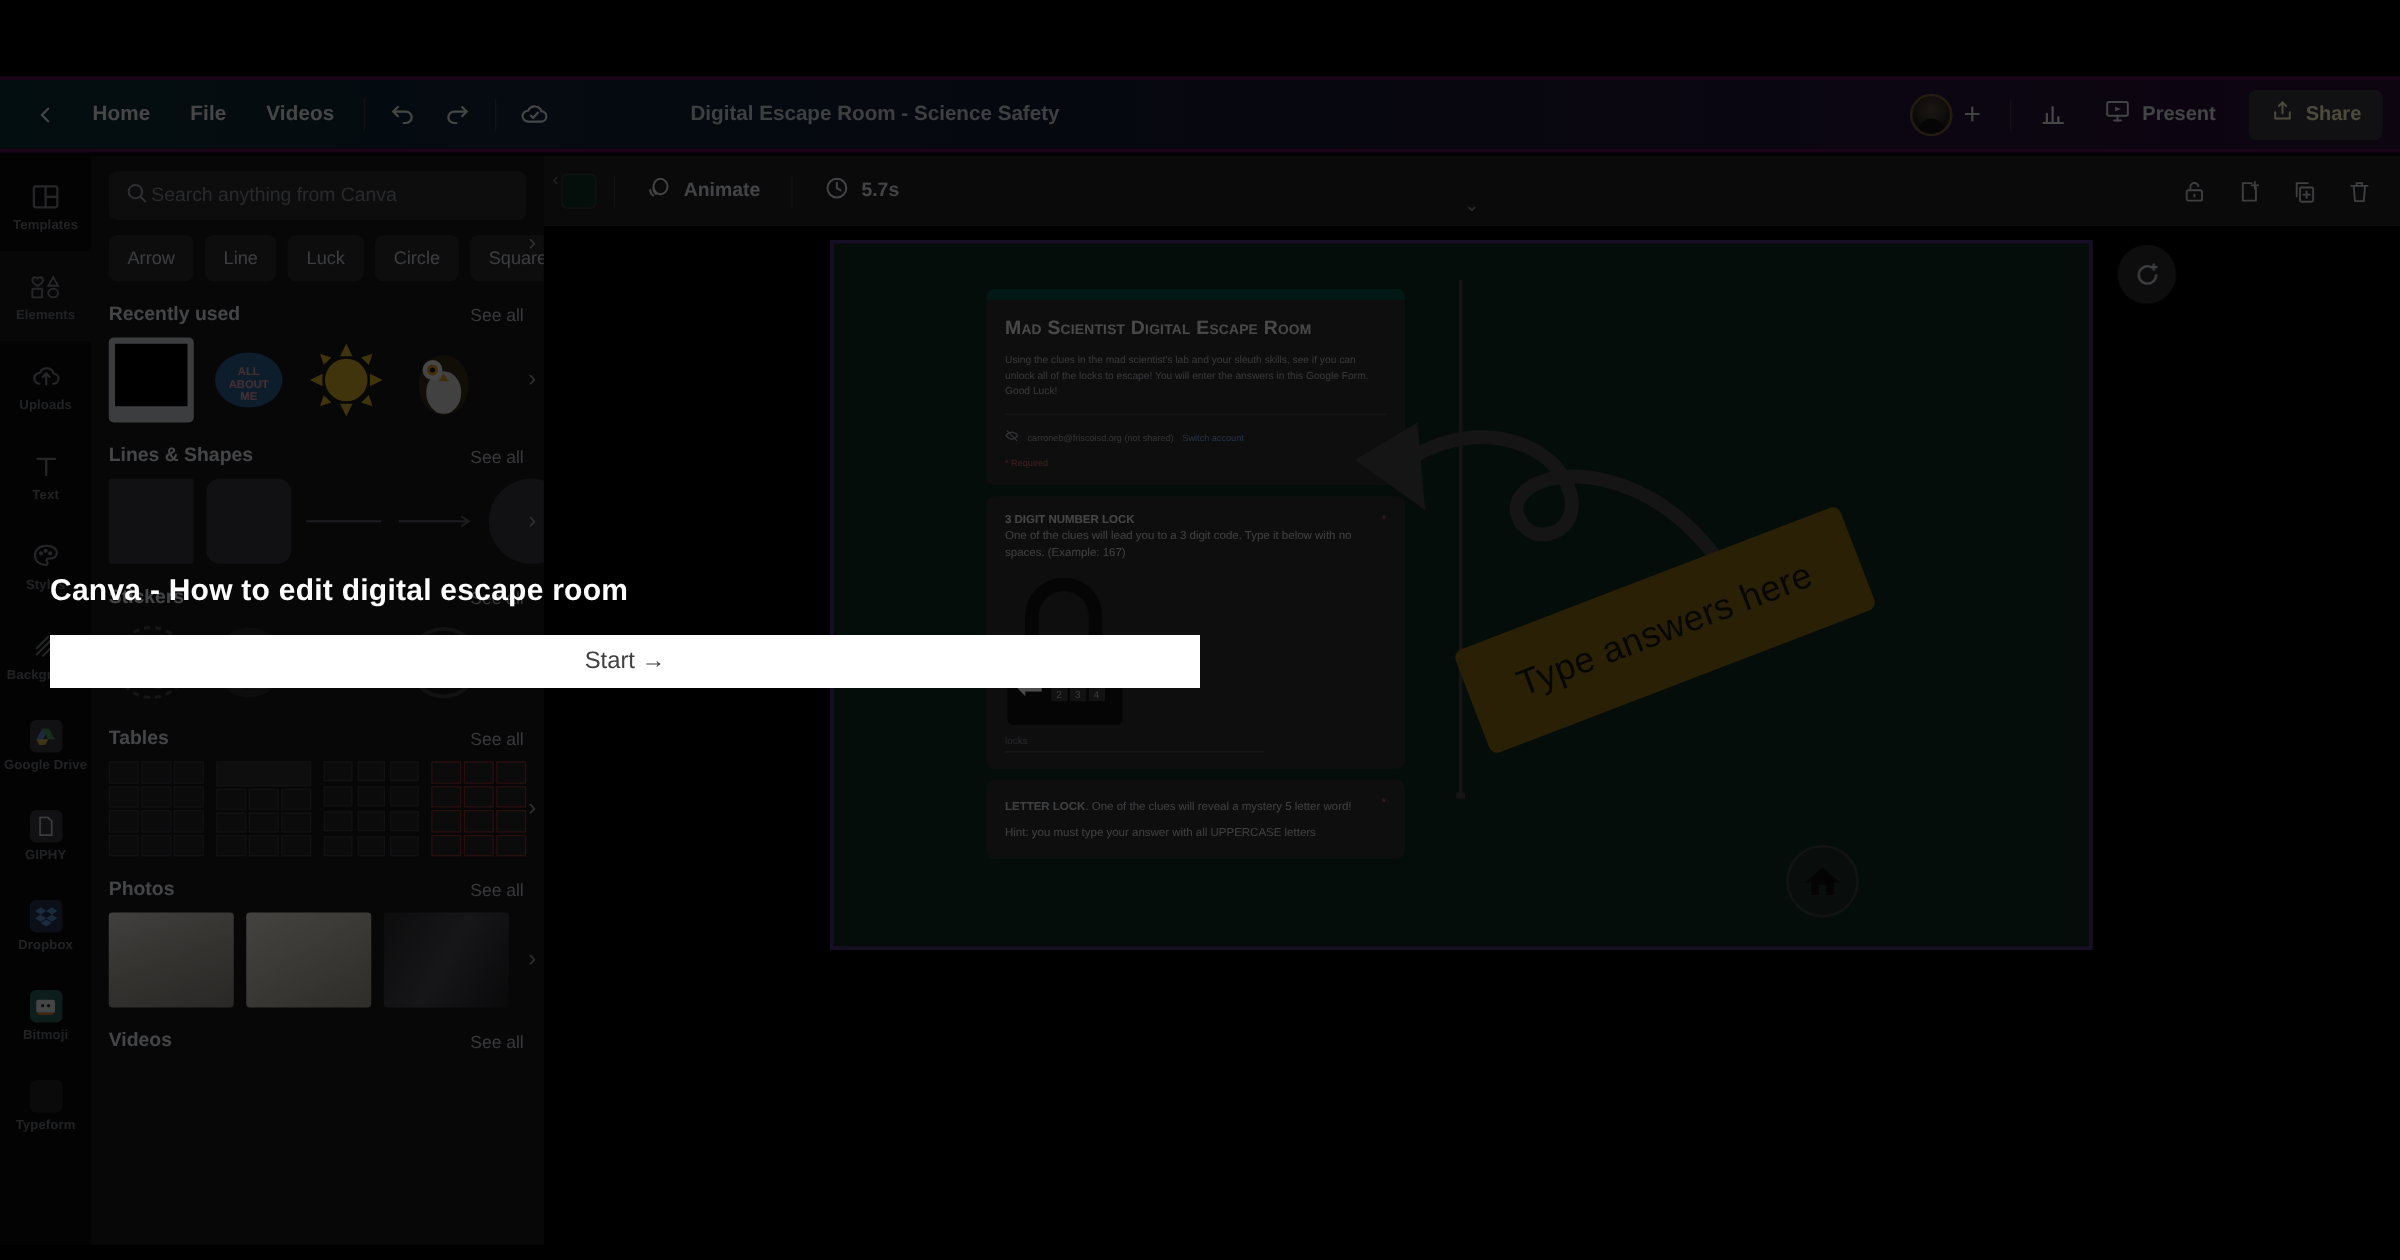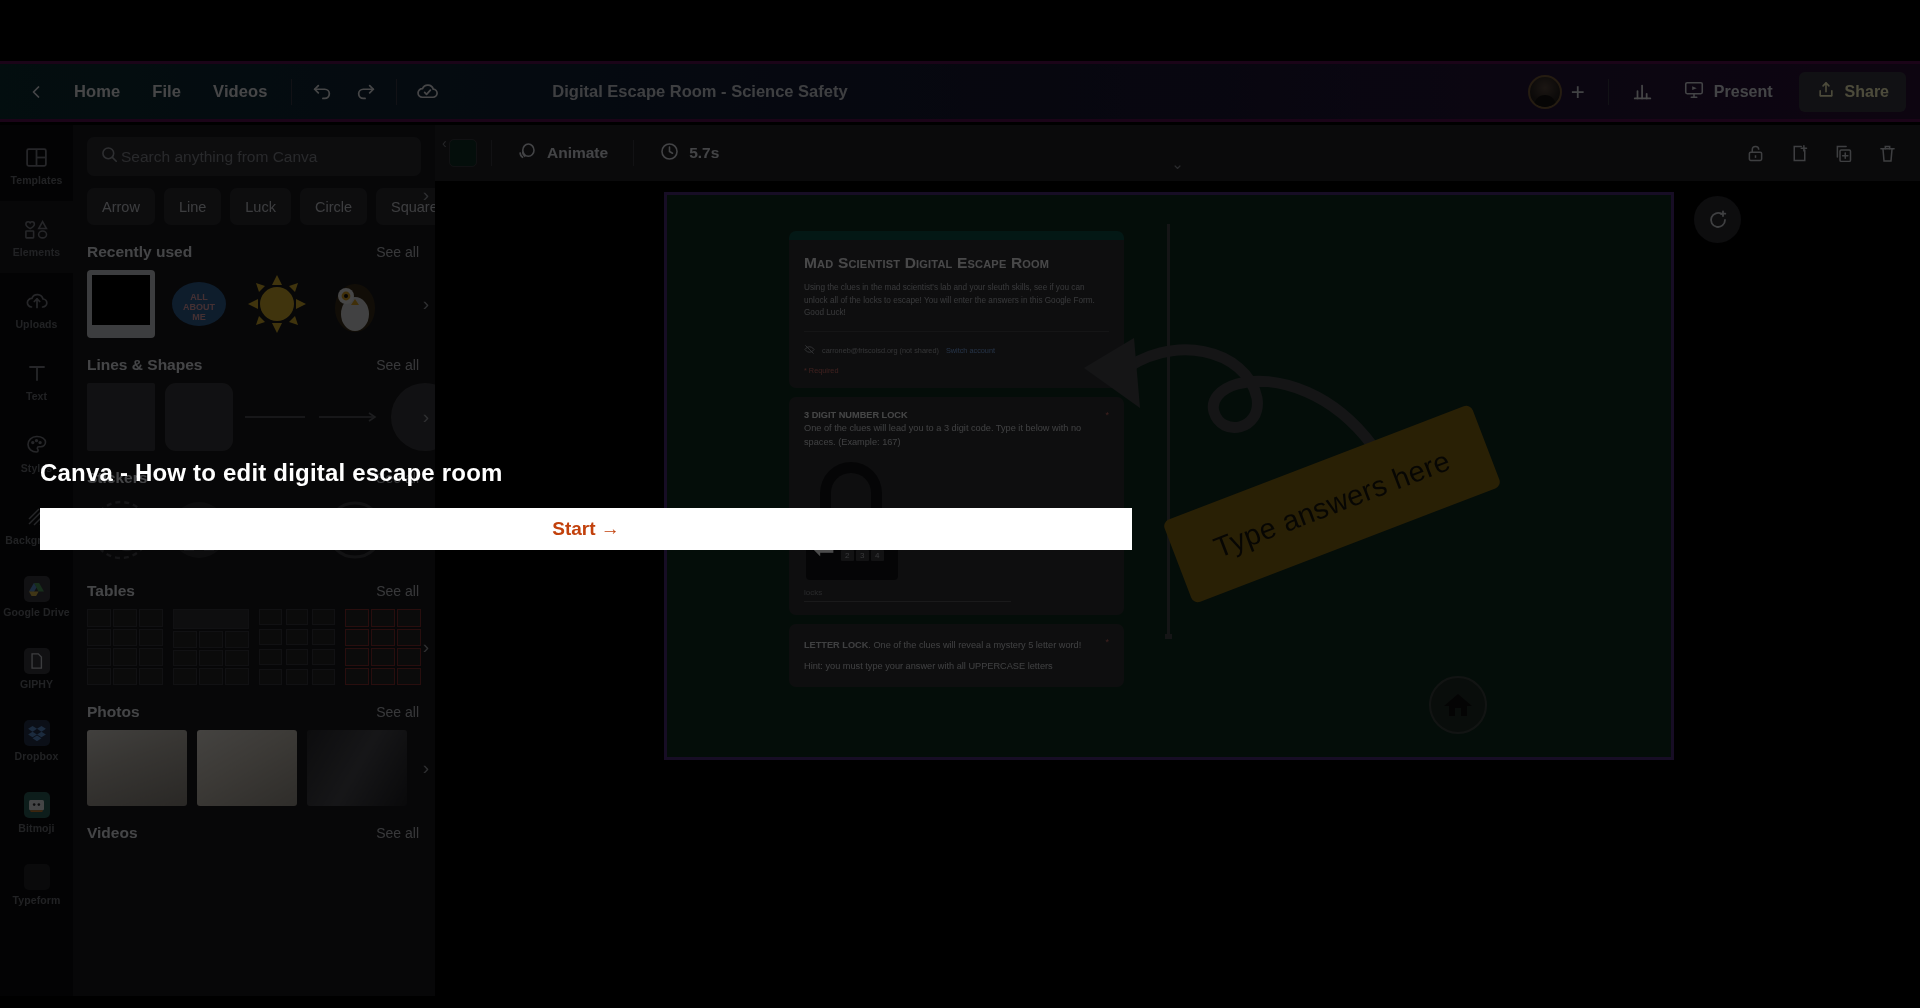--- a/index.html
+++ b/index.html
@@ -249,23 +249,23 @@
   .canv-larrow { position: absolute; left: 7px; bottom: 30px; color: #7a7c83; font-size: 14px; cursor: pointer; }
 
   
   .ov-title {
     position: absolute; left: 40px; top: 459px; z-index: 50;
     color: #ffffff; font-size: 24px; font-weight: 700; letter-spacing: .2px;
     white-space: nowrap;
   }
   .ov-start {
     position: absolute; left: 40px; top: 508px; z-index: 50;
-    width: 1092px; height: 42px; background: #ffffff;
+    width: 920px; height: 42px; background: #ffffff;
     display: flex; align-items: center; justify-content: center;
-    color: #c2410c; font-size: 19px; font-weight: 700; cursor: pointer;
+    color: #404040; font-size: 19px; font-weight: 400; cursor: pointer;
   }
   .black-top { position: absolute; left: 0; top: 0; width: 1920px; height: 61px; background: #000; }
   .black-bottom { position: absolute; left: 0; bottom: 0; width: 1920px; height: 12px; background: #000; }
 </style>
 </head>
 <body>
 
 <div id="app">
 
   <div class="dim">

